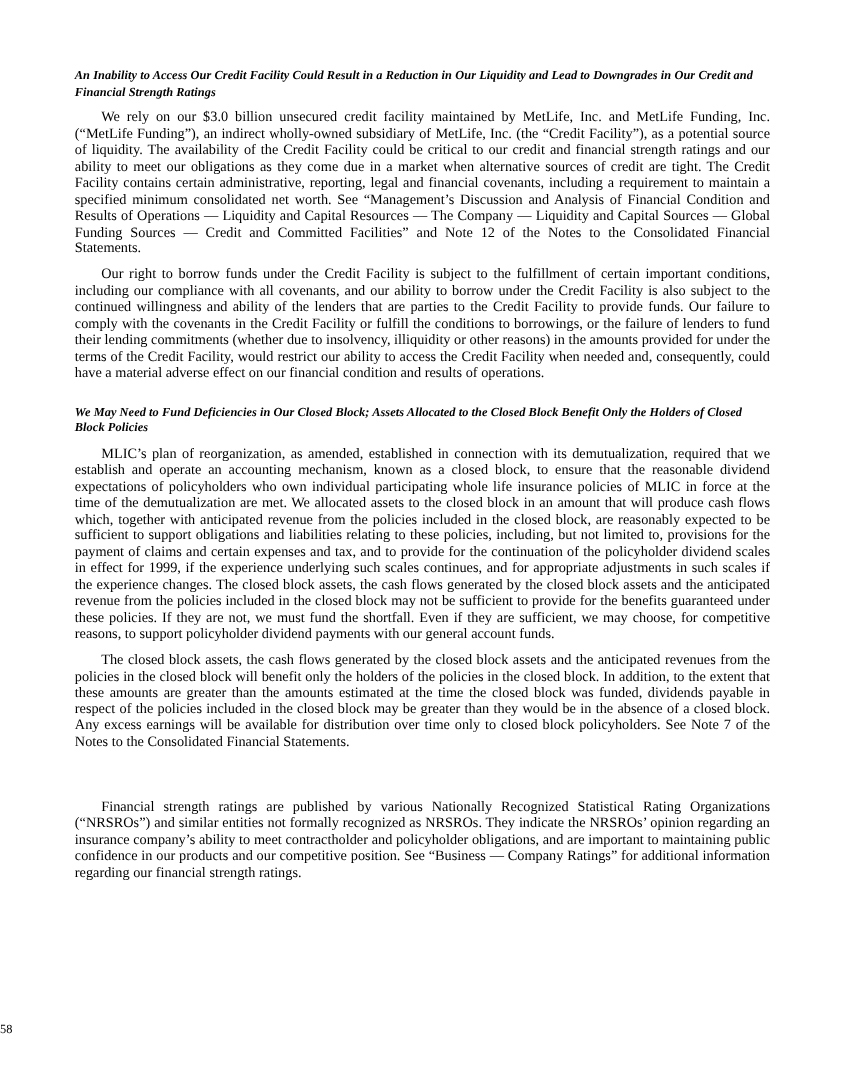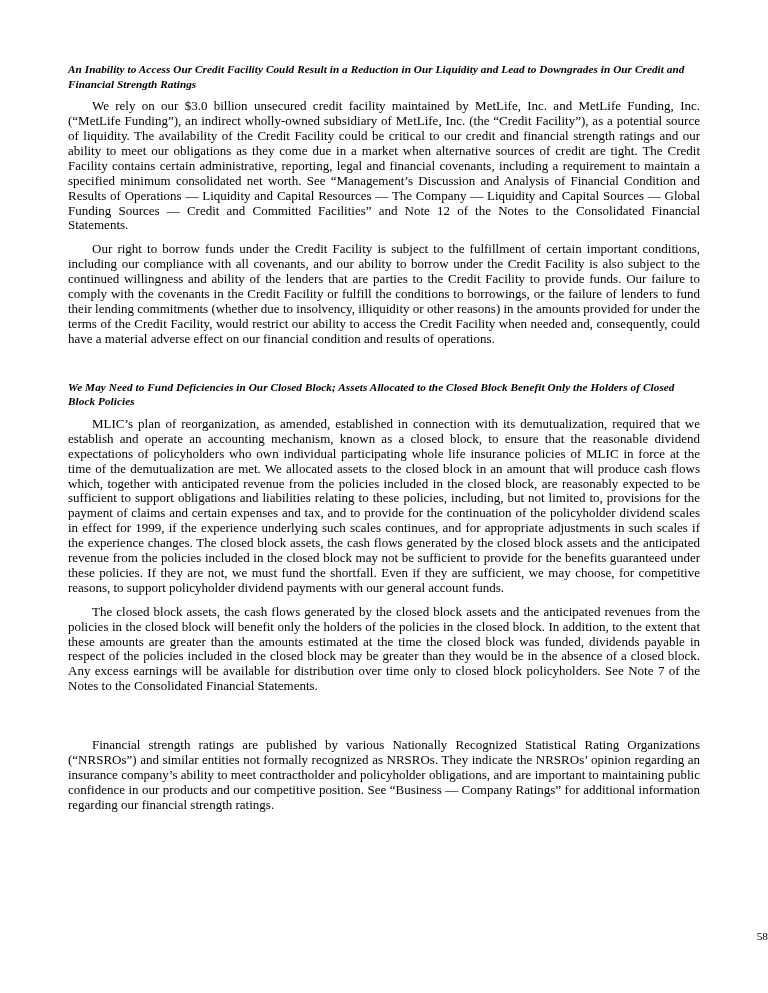--- a/index.html
+++ b/index.html
@@ -27,40 +27,40 @@
   h2.section-heading {
     font-size: 11.2px;
     line-height: 14.6px;
     font-weight: bold;
     font-style: italic;
     margin: 0 0 8px 0;
     text-align: left;
     letter-spacing: 0.08px;
   }
   h2.section-heading.spaced {
-    margin-top: 33px;
+    margin-top: 21px;
   }
   p.para {
     font-size: 13px;
     line-height: 14.9px;
     margin: 0 0 9px 0;
     text-align: justify;
     text-indent: 24px;
     hyphens: none;
   }
   p.para:last-child {
     margin-bottom: 0;
     margin-top: 44px;
   }
   .page-number {
     position: absolute;
     left: 0;
     right: 0;
     top: 929px;
-    text-align: right;
+    text-align: left;
     font-size: 11.3px;
     line-height: 14px;
   }
 </style>
 </head>
 <body>
 
 <div class="page">
   <div class="doc-body">
 

